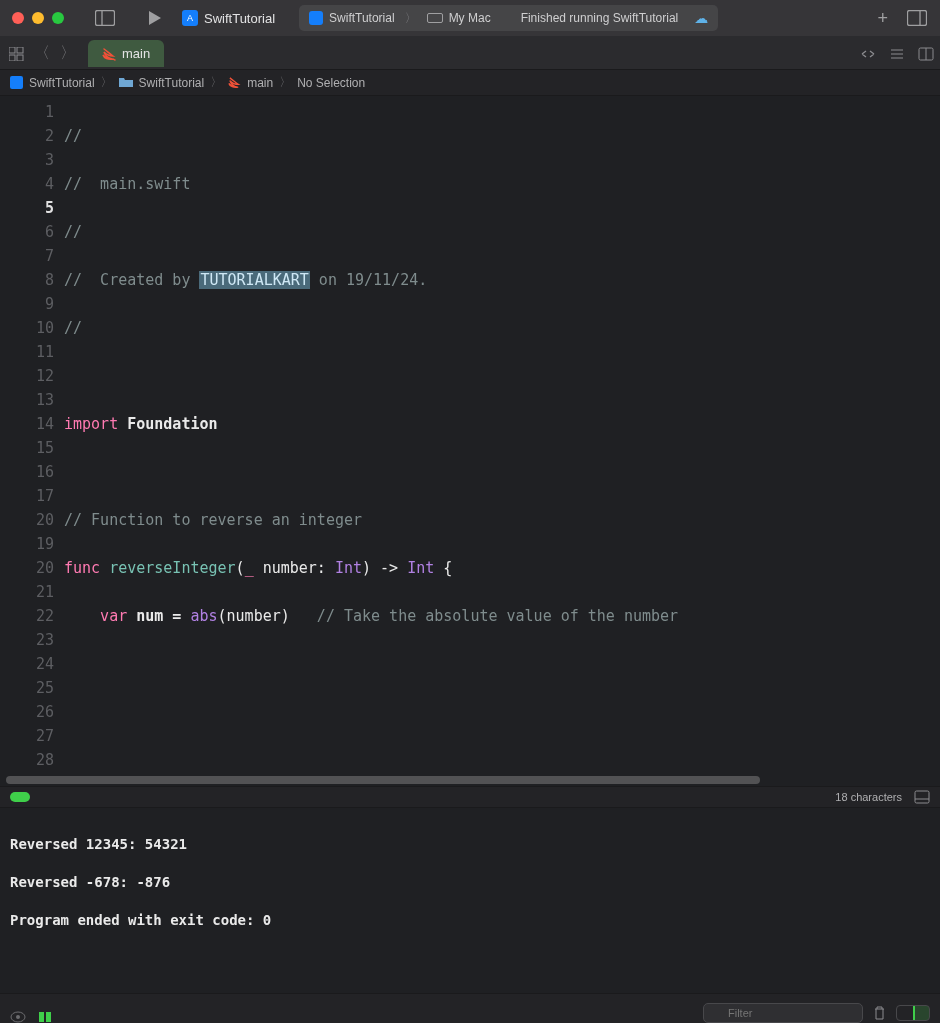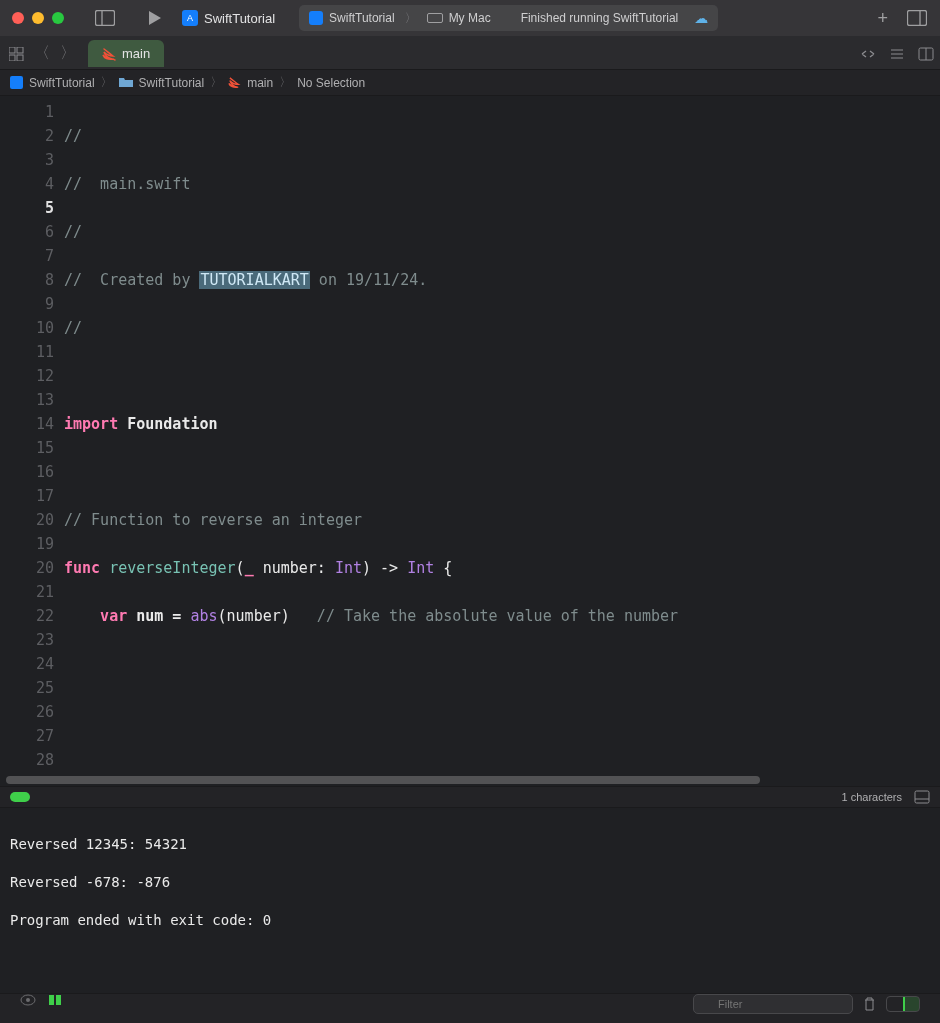--- a/index.html
+++ b/index.html
@@ -108,21 +108,21 @@
   }
   .gutter div.current { color:#e0e0e1; font-weight:600; }
   .code {
     flex:1;
     padding: 4px 0;
     white-space:pre;
     overflow:hidden;
   }
   .code .line { min-height:24px; }
   .c-comment { color:#7f8c8d; }
-  .c-keyword { color:#ff7ab2; font-weight:700; }
+  .c-keyword { color:#ff7ab2; font-weight:400; }
   .c-typebuiltin { color:#b181e3; }
   .c-funcname { color:#78c2b3; }
   .c-ident { color:#eaeaea; font-weight:700; }
   .c-num { color:#d9c97c; }
   .c-highlight { background:#4a6a7a; color:#cfe8f5; padding:0 1px; }
   .c-plain { color:#eaeaea; }
   .scroll-thumb {
     position:absolute; bottom:2px; left:6px; right:180px; height:8px;
     background:#525254; border-radius:4px;
   }
@@ -142,29 +142,29 @@
   
   .console {
     background:#1f2023;
     flex: 1;
     padding: 8px 10px;
     font-family: "SF Mono", Menlo, Consolas, monospace;
     font-size:14px;
     line-height:19px;
     color:#eaeaea;
     white-space:pre;
-    font-weight:400;
+    font-weight:700;
     height: 168px;
   }
   .bottombar {
     height:30px;
     background:#232326;
     border-top:1px solid #1a1a1c;
-    display:flex; align-items:flex-start;
-    padding: 0 20px;
+    display:flex; align-items:flex-end;
+    padding: 0 10px;
     gap:12px;
     color:#8c8c8f;
     position:absolute; bottom:0; left:0; right:0;
   }
   .bottombar .right { margin-left:auto; display:flex; align-items:center; gap:10px; }
   .filter-input {
     background:#2f2f32;
     border:1px solid #48484b;
     border-radius:5px;
     padding: 2px 8px 2px 24px;
@@ -353,21 +353,21 @@
 
 
 
   </div>
   <div class="scroll-thumb"></div>
 </div>
 
 <div class="editor-status">
   <div class="pill"></div>
   <div class="right">
-    <span>1 characters</span>
+    <span>18 characters</span>
     <span>
       <svg width="16" height="14" viewBox="0 0 16 14">
           <rect x="1" y="1" width="14" height="12" rx="1.5" fill="none" stroke="#8c8c8f"></rect>
           <line x1="1" y1="9" x2="15" y2="9" stroke="#8c8c8f"></line>
         </svg>
     </span>
   </div>
 </div>
 
 <div class="console">

